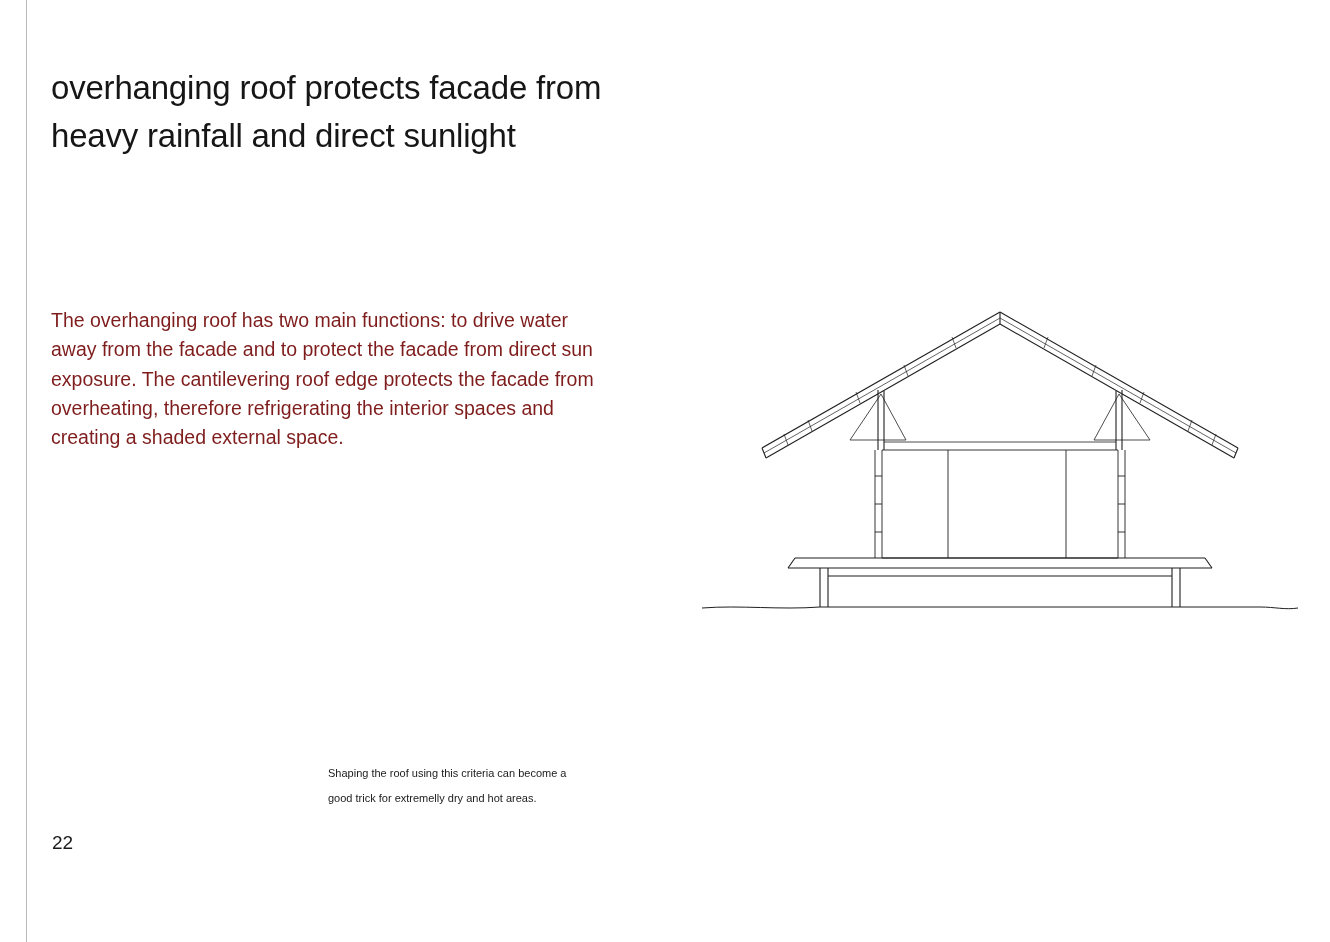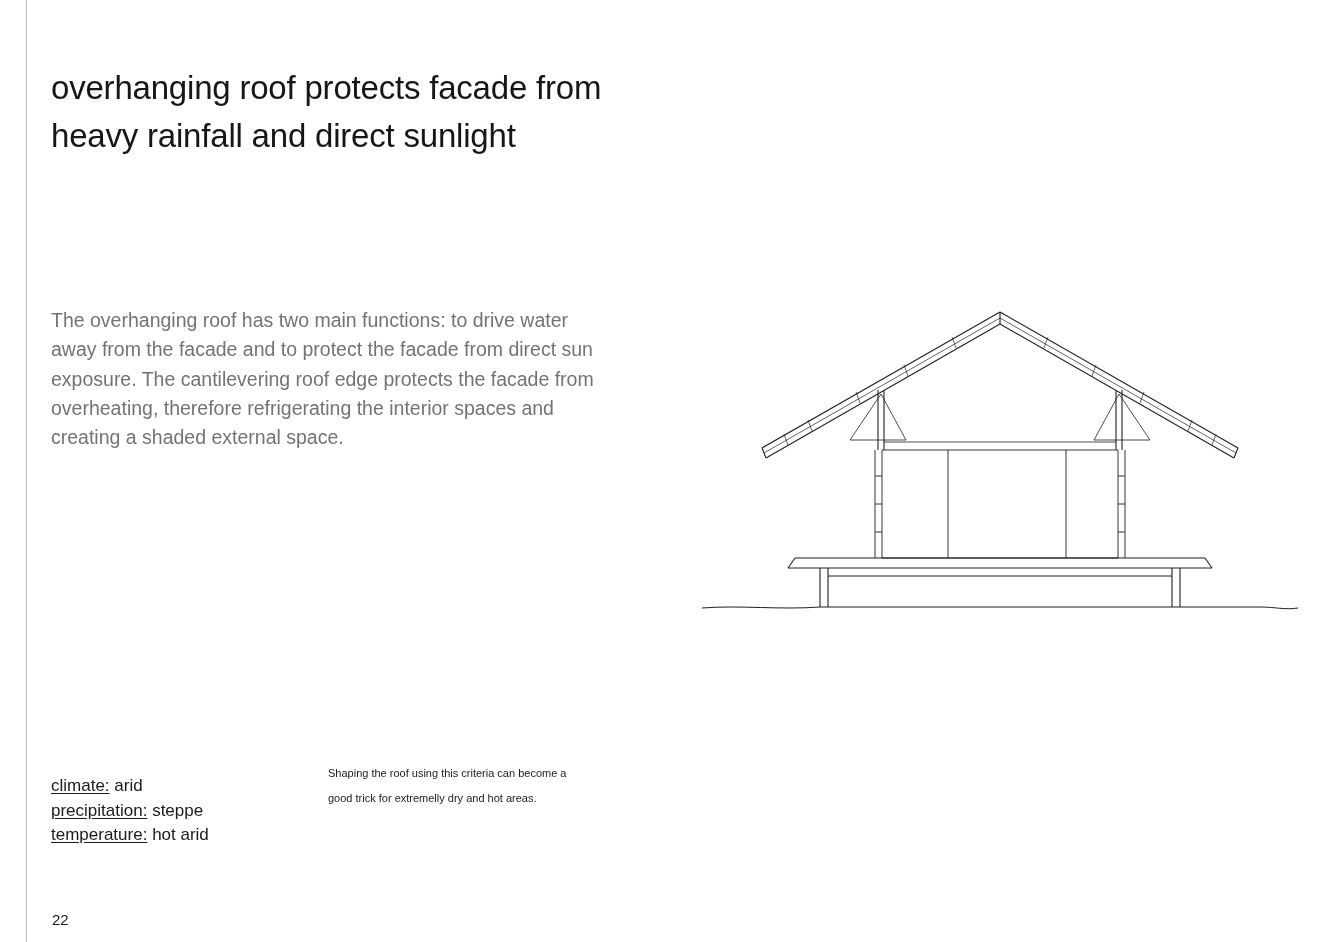--- a/index.html
+++ b/index.html
@@ -43,21 +43,21 @@
     color: #161616;
   }
   .body-copy {
     position: absolute;
     left: 51px;
     top: 272px;
     width: 560px;
     font-size: 19.5px;
     line-height: 29.3px;
     font-weight: 400;
-    color: #737373;
+    color: #7f1d1d;
     margin-top: 34px;
   }
   .meta-block {
     position: absolute;
     left: 51px;
     top: 774px;
     width: 250px;
     font-size: 17px;
     line-height: 24.5px;
     color: #1b1b1b;
@@ -71,22 +71,22 @@
     left: 328px;
     top: 750px;
     width: 250px;
     font-size: 11px;
     line-height: 24.5px;
     color: #1b1b1b;
   }
   .page-number {
     position: absolute;
     left: 52px;
-    top: 911px;
-    font-size: 15px;
+    top: 832px;
+    font-size: 19px;
     color: #1b1b1b;
   }
   .drawing {
     position: absolute;
     left: 700px;
     top: 290px;
     width: 600px;
     height: 345px;
   }
   .drawing svg { display: block; }
@@ -95,34 +95,20 @@
 <body>
 
 <div class="page">
 
   <div class="spine"></div>
 
   <h1 class="headline">overhanging roof protects facade from heavy rainfall and direct sunlight</h1>
 
   <p class="body-copy">The overhanging roof has two main functions: to drive water away from the facade and to protect the facade from direct sun exposure. The cantilevering roof edge protects the facade from overheating, therefore refrigerating the interior spaces and creating a shaded external space.</p>
 
-  <div class="meta-block">
-    <div class="meta-row">
-      <span class="key">climate:</span>
-      <span class="val">arid</span>
-    </div>
-    <div class="meta-row">
-      <span class="key">precipitation:</span>
-      <span class="val">steppe</span>
-    </div>
-    <div class="meta-row">
-      <span class="key">temperature:</span>
-      <span class="val">hot arid</span>
-    </div>
-  </div>
 
   <p class="caption">Shaping the roof using this criteria can become a good trick for extremelly dry and hot areas.</p>
 
   <div class="page-number">22</div>
 
   <div class="drawing">
     <svg width="600" height="345" viewBox="0 0 600 345" fill="none" stroke="#1f1f1f" stroke-width="1.1" stroke-linejoin="miter" stroke-linecap="butt">
 
       <path d="M2 318 C 40 315, 80 320, 120 317 L 560 317 C 575 317, 585 320, 598 318" stroke-width="1"></path>
 

